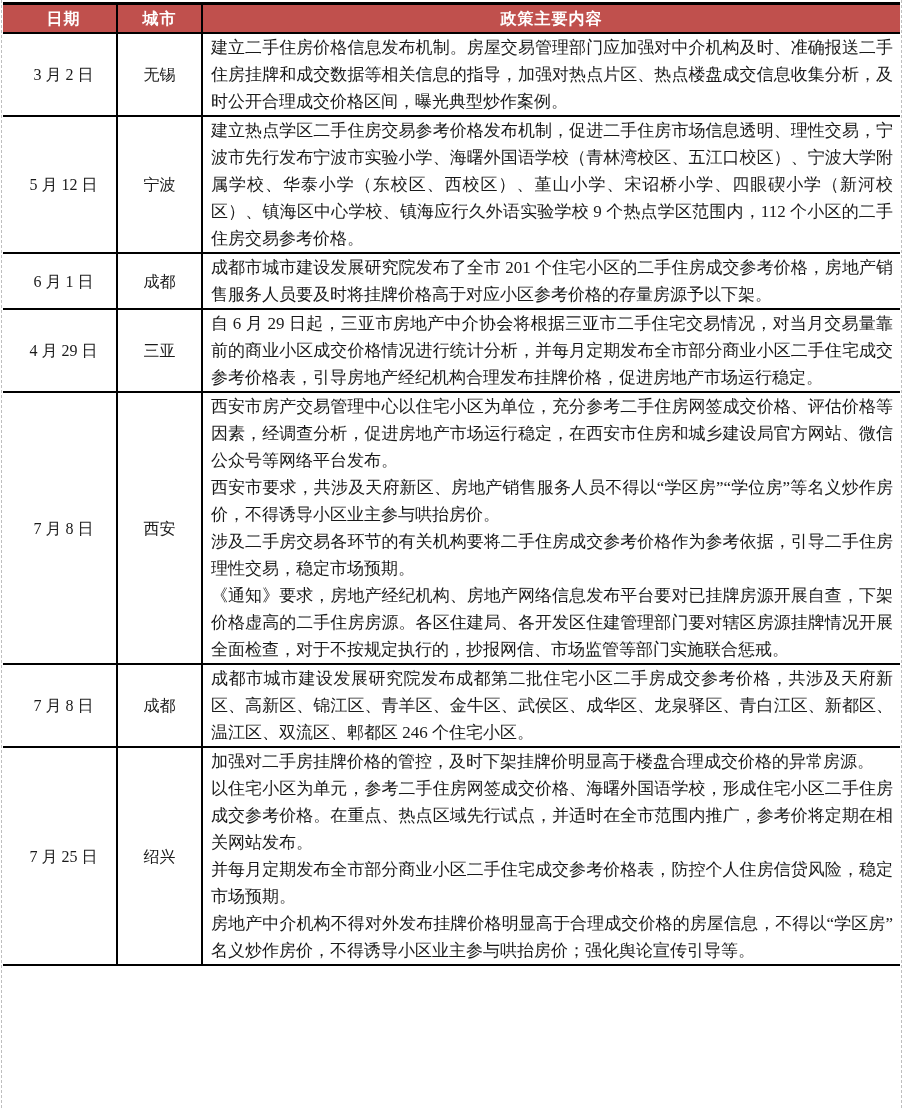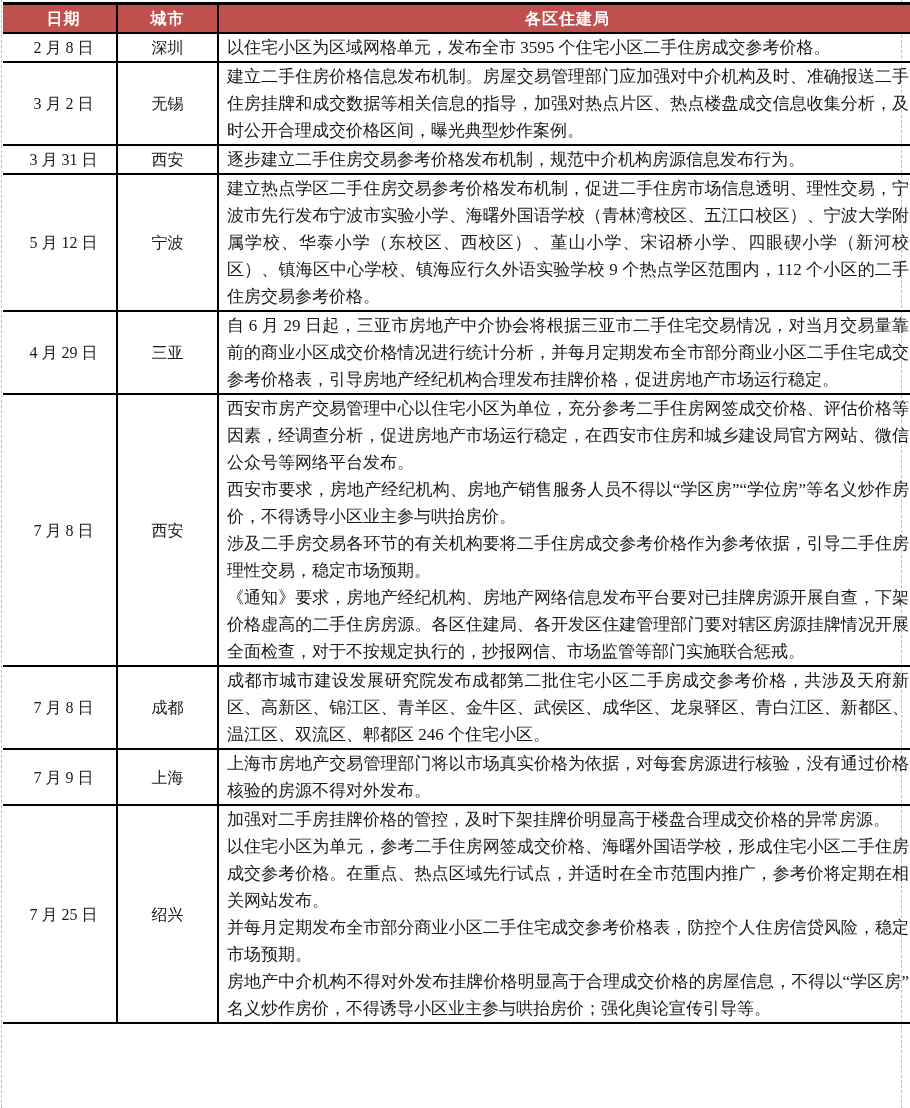--- a/index.html
+++ b/index.html
@@ -26,21 +26,21 @@
     border-collapse:collapse;table-layout:fixed;
   }
   th,td{border-bottom:2px solid var(--border-color);vertical-align:middle;}
   thead th{
     border-top:3px solid var(--border-color);
     background:var(--header-bg);color:var(--header-text);
     font-weight:bold;font-size:16px;height:27px;line-height:27px;
     text-align:center;letter-spacing:1px;
   }
   .c1{width:114px;border-right:2px solid var(--border-color);padding-left:8px;}
-  .c2{width:101px;border-right:2px solid var(--border-color);}
+  .c2{width:85px;border-right:2px solid var(--border-color);}
   .c3{width:698px;}
   td.cell-date,td.cell-city{
     text-align:center;font-size:16px;line-height:27px;white-space:nowrap;
   }
   td.cell-content{padding:0 7px 0 8px;}
   .para{
     font-size:17px;line-height:27px;
     text-align:justify;text-justify:inter-ideograph;
     word-break:break-all;
   }
@@ -50,81 +50,67 @@
 
 <div class="page">
   <div class="boundary left"></div>
   <div class="boundary right"></div>
 
   <table class="policy">
     <thead>
       <tr>
         <th class="c1">日期</th>
         <th class="c2">城市</th>
-        <th class="c3">各区住建局</th>
+        <th class="c3">政策主要内容</th>
       </tr>
     </thead>
     <tbody>
-      <tr>
-        <td class="c1 cell-date">2 月 8 日</td>
-        <td class="c2 cell-city">深圳</td>
-        <td class="c3 cell-content">
-          <div class="para">以住宅小区为区域网格单元，发布全市 3595 个住宅小区二手住房成交参考价格。</div>
-        </td>
-      </tr>
       <tr>
         <td class="c1 cell-date">3 月 2 日</td>
         <td class="c2 cell-city">无锡</td>
         <td class="c3 cell-content">
           <div class="para">建立二手住房价格信息发布机制。房屋交易管理部门应加强对中介机构及时、准确报送二手住房挂牌和成交数据等相关信息的指导，加强对热点片区、热点楼盘成交信息收集分析，及时公开合理成交价格区间，曝光典型炒作案例。</div>
         </td>
       </tr>
       <tr>
-        <td class="c1 cell-date">3 月 31 日</td>
-        <td class="c2 cell-city">西安</td>
-        <td class="c3 cell-content">
-          <div class="para">逐步建立二手住房交易参考价格发布机制，规范中介机构房源信息发布行为。</div>
-        </td>
-      </tr>
-      <tr>
         <td class="c1 cell-date">5 月 12 日</td>
         <td class="c2 cell-city">宁波</td>
         <td class="c3 cell-content">
           <div class="para">建立热点学区二手住房交易参考价格发布机制，促进二手住房市场信息透明、理性交易，宁波市先行发布宁波市实验小学、海曙外国语学校（青林湾校区、五江口校区）、宁波大学附属学校、华泰小学（东校区、西校区）、堇山小学、宋诏桥小学、四眼碶小学（新河校区）、镇海区中心学校、镇海应行久外语实验学校 9 个热点学区范围内，112 个小区的二手住房交易参考价格。</div>
+        </td>
+      </tr>
+      <tr>
+        <td class="c1 cell-date">6 月 1 日</td>
+        <td class="c2 cell-city">成都</td>
+        <td class="c3 cell-content">
+          <div class="para">成都市城市建设发展研究院发布了全市 201 个住宅小区的二手住房成交参考价格，房地产销售服务人员要及时将挂牌价格高于对应小区参考价格的存量房源予以下架。</div>
         </td>
       </tr>
       <tr>
         <td class="c1 cell-date">4 月 29 日</td>
         <td class="c2 cell-city">三亚</td>
         <td class="c3 cell-content">
           <div class="para">自 6 月 29 日起，三亚市房地产中介协会将根据三亚市二手住宅交易情况，对当月交易量靠前的商业小区成交价格情况进行统计分析，并每月定期发布全市部分商业小区二手住宅成交参考价格表，引导房地产经纪机构合理发布挂牌价格，促进房地产市场运行稳定。</div>
         </td>
       </tr>
       <tr>
         <td class="c1 cell-date">7 月 8 日</td>
         <td class="c2 cell-city">西安</td>
         <td class="c3 cell-content">
           <div class="para">西安市房产交易管理中心以住宅小区为单位，充分参考二手住房网签成交价格、评估价格等因素，经调查分析，促进房地产市场运行稳定，在西安市住房和城乡建设局官方网站、微信公众号等网络平台发布。</div>
-          <div class="para">西安市要求，房地产经纪机构、房地产销售服务人员不得以“学区房”“学位房”等名义炒作房价，不得诱导小区业主参与哄抬房价。</div>
+          <div class="para">西安市要求，共涉及天府新区、房地产销售服务人员不得以“学区房”“学位房”等名义炒作房价，不得诱导小区业主参与哄抬房价。</div>
           <div class="para">涉及二手房交易各环节的有关机构要将二手住房成交参考价格作为参考依据，引导二手住房理性交易，稳定市场预期。</div>
           <div class="para">《通知》要求，房地产经纪机构、房地产网络信息发布平台要对已挂牌房源开展自查，下架价格虚高的二手住房房源。各区住建局、各开发区住建管理部门要对辖区房源挂牌情况开展全面检查，对于不按规定执行的，抄报网信、市场监管等部门实施联合惩戒。</div>
         </td>
       </tr>
       <tr>
         <td class="c1 cell-date">7 月 8 日</td>
         <td class="c2 cell-city">成都</td>
         <td class="c3 cell-content">
           <div class="para">成都市城市建设发展研究院发布成都第二批住宅小区二手房成交参考价格，共涉及天府新区、高新区、锦江区、青羊区、金牛区、武侯区、成华区、龙泉驿区、青白江区、新都区、温江区、双流区、郫都区 246 个住宅小区。</div>
-        </td>
-      </tr>
-      <tr>
-        <td class="c1 cell-date">7 月 9 日</td>
-        <td class="c2 cell-city">上海</td>
-        <td class="c3 cell-content">
-          <div class="para">上海市房地产交易管理部门将以市场真实价格为依据，对每套房源进行核验，没有通过价格核验的房源不得对外发布。</div>
         </td>
       </tr>
       <tr>
         <td class="c1 cell-date">7 月 25 日</td>
         <td class="c2 cell-city">绍兴</td>
         <td class="c3 cell-content">
           <div class="para">加强对二手房挂牌价格的管控，及时下架挂牌价明显高于楼盘合理成交价格的异常房源。</div>
           <div class="para">以住宅小区为单元，参考二手住房网签成交价格、海曙外国语学校，形成住宅小区二手住房成交参考价格。在重点、热点区域先行试点，并适时在全市范围内推广，参考价将定期在相关网站发布。</div>
           <div class="para">并每月定期发布全市部分商业小区二手住宅成交参考价格表，防控个人住房信贷风险，稳定市场预期。</div>
           <div class="para">房地产中介机构不得对外发布挂牌价格明显高于合理成交价格的房屋信息，不得以“学区房”名义炒作房价，不得诱导小区业主参与哄抬房价；强化舆论宣传引导等。</div>

